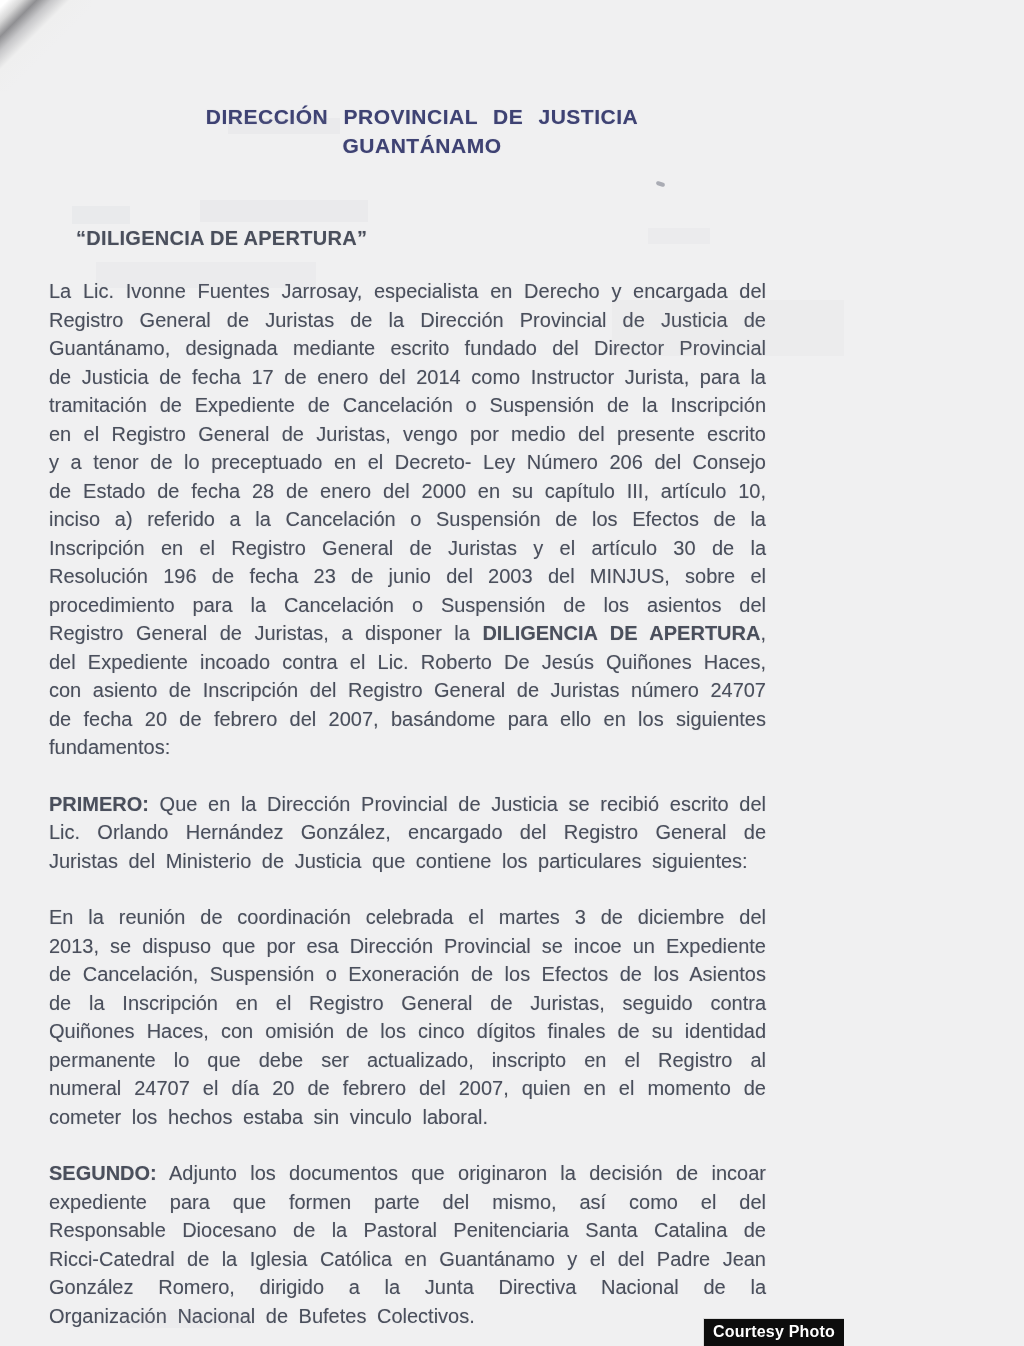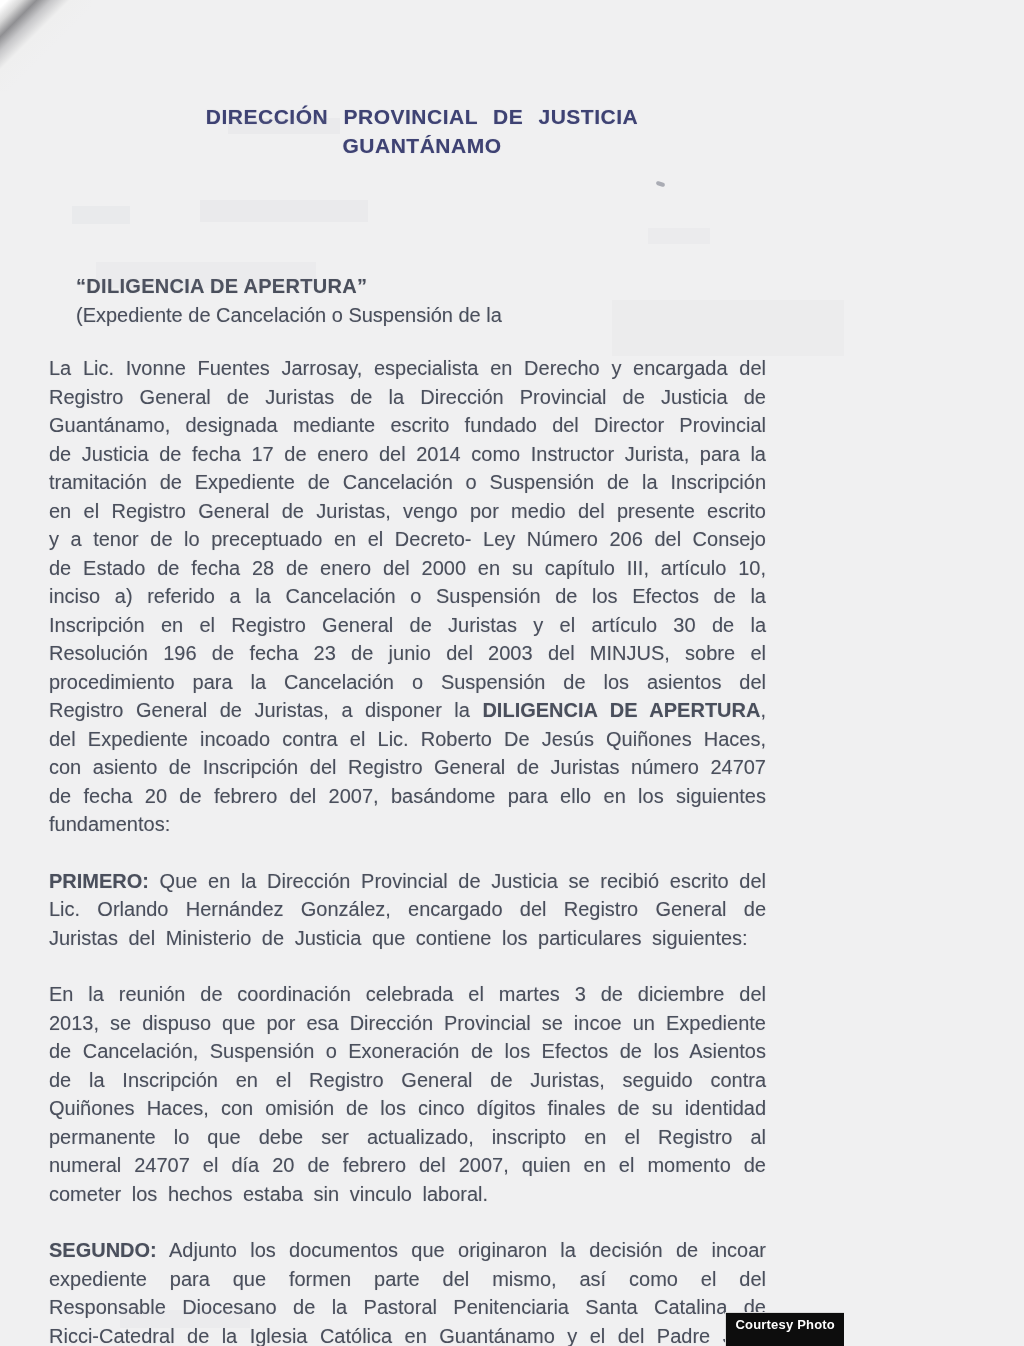--- a/index.html
+++ b/index.html
@@ -48,21 +48,21 @@
     text-align:center;
     color:var(--header-text);
     font-weight:bold;
     font-size:21px;
     line-height:29px;
     letter-spacing:.5px;
     word-spacing:9px;
     text-shadow:0 0 1px rgba(62,66,115,.35);
   }
   .title-block{
-    margin:112px 78px 0 76px;
+    margin:64px 78px 0 76px;
     color:var(--body-text);
     font-size:20px;
     line-height:29px;
     text-shadow:0 0 1px rgba(74,79,92,.3);
   }
   .title-block .doc-title{
     font-weight:bold;
     letter-spacing:.3px;
   }
   .paragraphs{
@@ -74,23 +74,23 @@
     word-spacing:5px;
     text-shadow:0 0 1px rgba(74,79,92,.3);
   }
   .paragraphs p{margin-bottom:28px;}
   .paragraphs .b{font-weight:bold;}
 
   .courtesy-badge{
     position:absolute;right:0;bottom:0;
     background:var(--badge-bg);
     color:var(--badge-text);
-    font-size:13px;
+    font-size:16px;
     font-weight:bold;
-    padding:4px 9px 14px 9px;
+    padding:4px 9px 5px 9px;
     border-top:1px solid #d9d9d9;
     border-left:1px solid #d9d9d9;
     letter-spacing:.2px;
   }
 </style>
 </head>
 <body>
 
 <div class="document">
 
@@ -105,21 +105,20 @@
   <div class="scan-artifact sa7"></div>
   <div class="stray-mark"></div>
 
   <div class="letterhead">
     <div>DIRECCIÓN  PROVINCIAL DE  JUSTICIA</div>
     <div>GUANTÁNAMO</div>
   </div>
 
   <div class="title-block">
     <div class="doc-title">“DILIGENCIA DE APERTURA”</div>
-    <div>(Expediente de Cancelación o Suspensión de la</div>
   </div>
 
   <div class="paragraphs">
       <p><span>La Lic. Ivonne Fuentes Jarrosay, especialista en Derecho y encargada del Registro General de Juristas de la Dirección Provincial de Justicia de Guantánamo, designada mediante escrito fundado del Director Provincial de Justicia de fecha 17 de enero del 2014 como Instructor Jurista, para la tramitación de Expediente de Cancelación o Suspensión de la Inscripción en el Registro General de Juristas, vengo por medio del presente escrito y a tenor de lo preceptuado en el Decreto- Ley Número 206 del Consejo de Estado de fecha 28 de enero del 2000 en su capítulo III, artículo 10, inciso a) referido a la Cancelación o Suspensión de los Efectos de la Inscripción en el Registro General de Juristas y el artículo 30 de la Resolución 196 de fecha 23 de junio del 2003 del MINJUS, sobre el procedimiento para la Cancelación o Suspensión de los asientos del Registro General de Juristas, a disponer la </span><span class="b">DILIGENCIA DE APERTURA</span><span>, del Expediente incoado contra el Lic. Roberto De Jesús Quiñones Haces, con asiento de Inscripción del Registro General de Juristas número 24707 de fecha 20 de febrero del 2007, basándome para ello en los siguientes fundamentos:</span></p>
       <p><span class="b">PRIMERO:</span><span> Que en la Dirección Provincial de Justicia se recibió escrito del Lic. Orlando Hernández González, encargado del Registro General de Juristas del Ministerio de Justicia que contiene los particulares siguientes:</span></p>
       <p><span>En la reunión de coordinación celebrada el martes 3 de diciembre del 2013, se dispuso que por esa Dirección Provincial se incoe un Expediente de Cancelación, Suspensión o Exoneración de los Efectos de los Asientos de la Inscripción en el Registro General de Juristas, seguido contra Quiñones Haces, con omisión de los cinco dígitos finales de su identidad permanente lo que debe ser actualizado, inscripto en el Registro al numeral 24707 el día 20 de febrero del 2007, quien en el momento de cometer los hechos estaba sin vinculo laboral.</span></p>
       <p><span class="b">SEGUNDO:</span><span> Adjunto los documentos que originaron la decisión de incoar expediente para que formen parte del mismo, así como el del Responsable Diocesano de la Pastoral Penitenciaria Santa Catalina de Ricci-Catedral de la Iglesia Católica en Guantánamo y el del Padre Jean González Romero, dirigido a la Junta Directiva Nacional de la Organización Nacional de Bufetes Colectivos.</span></p>
     </div>
 
   <div class="courtesy-badge">Courtesy Photo</div>

